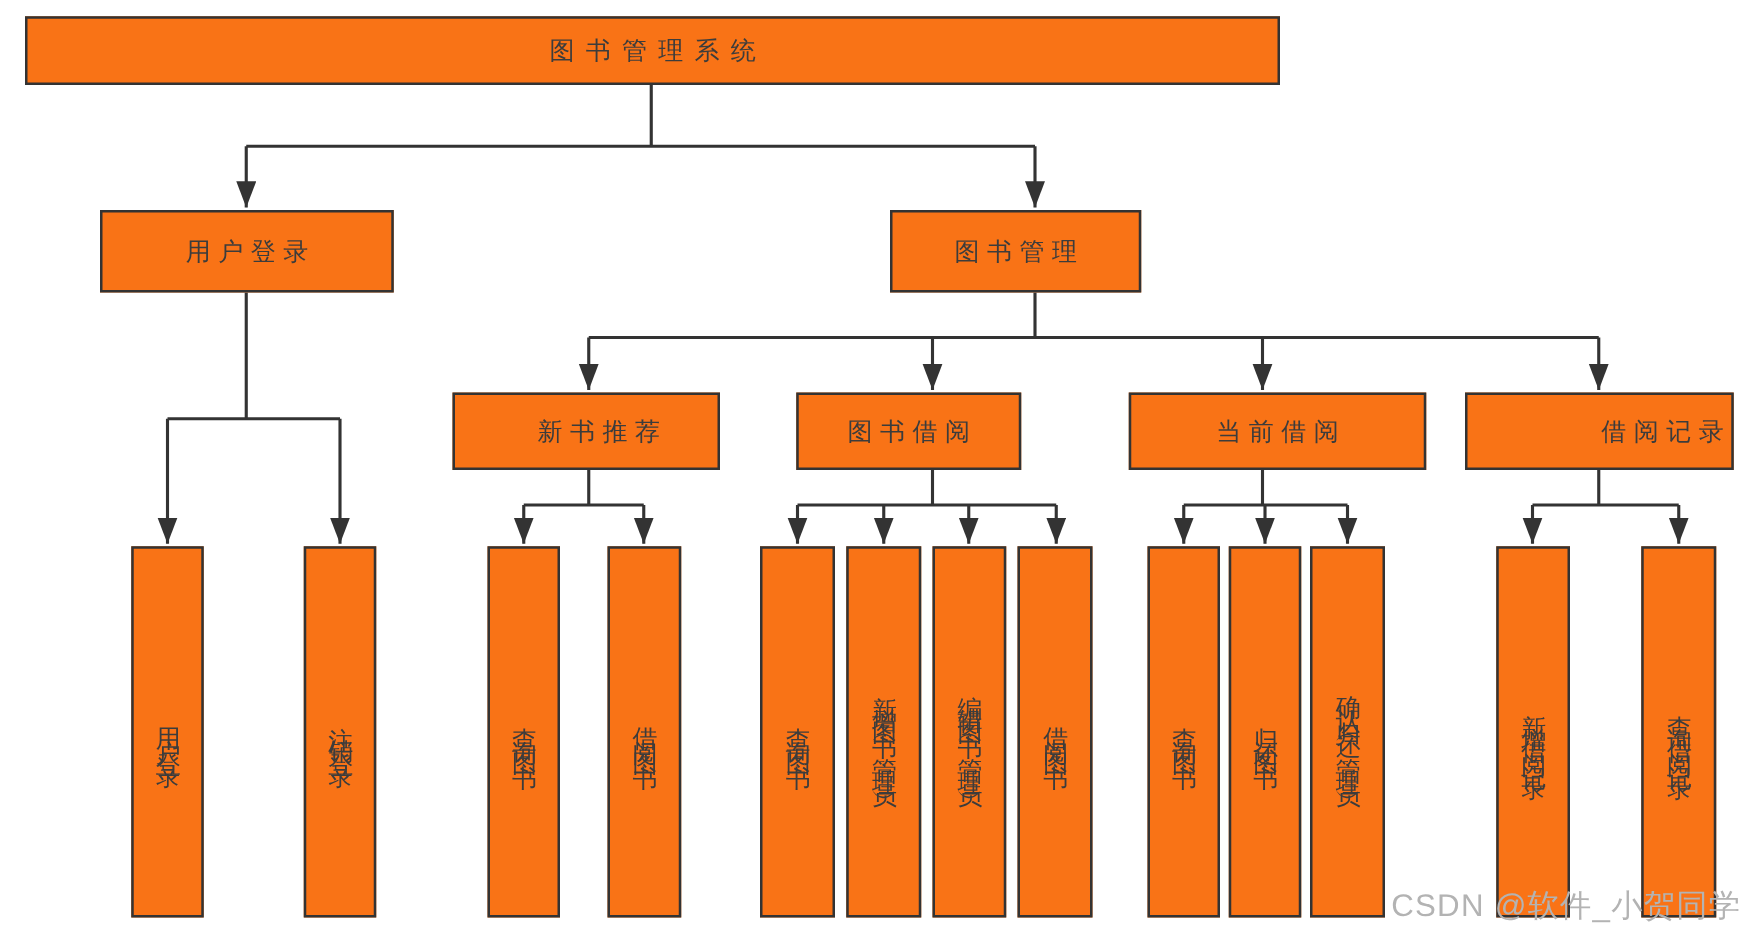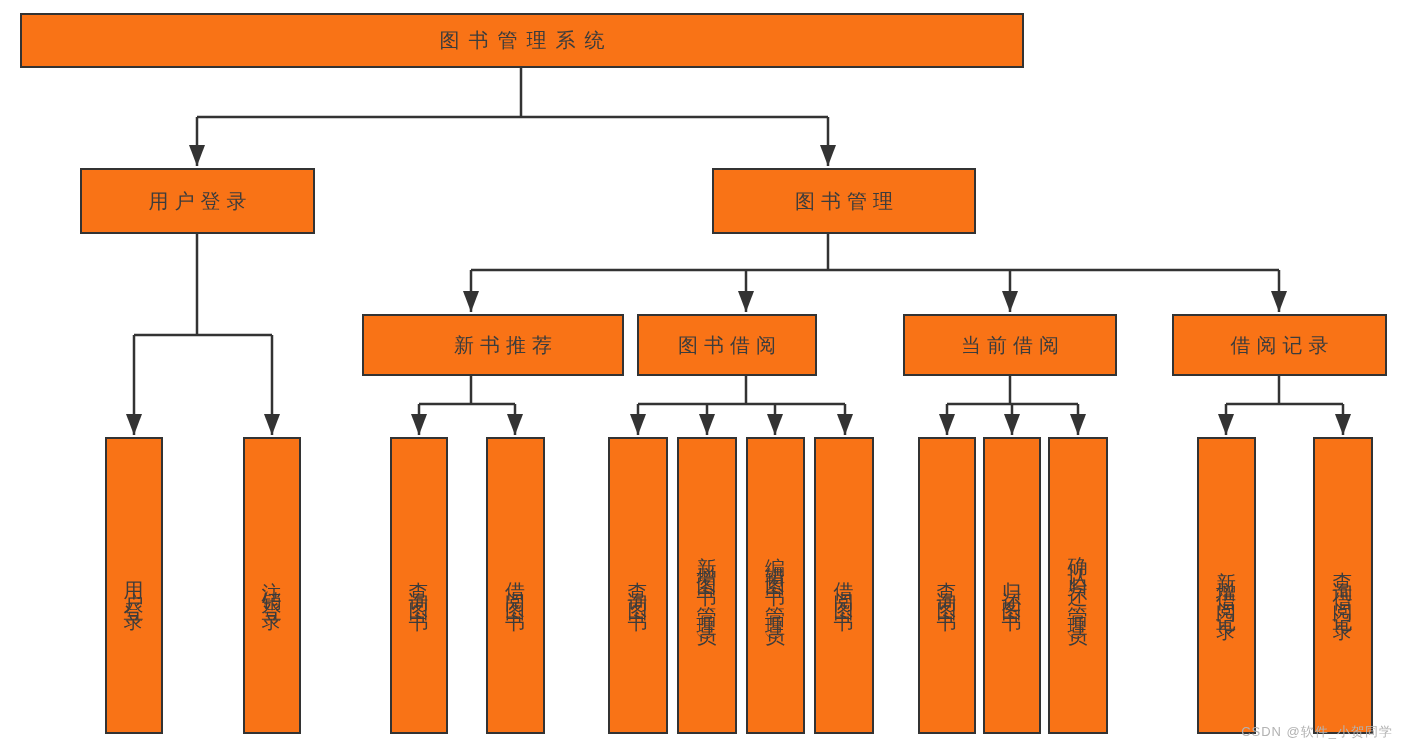--- a/index.html
+++ b/index.html
@@ -43,21 +43,21 @@
     line-height: 1;
   }
   .leaf { top: 437px; height: 297px; }
   .lvl2 { top: 168px; height: 66px; }
   .lvl3 { top: 314px; height: 62px; }
   .watermark {
     position: absolute;
     right: 12px;
     bottom: 6px;
     color: #b3b3b3;
-    font-size: 13px;
+    font-size: 25px;
     letter-spacing: 1px;
     white-space: nowrap;
   }
 </style>
 </head>
 <body>
 
 <div class="canvas">
 
   <svg class="wires" viewBox="0 0 1405 747">
@@ -125,34 +125,34 @@
     </g>
   </svg>
 
   <div class="node root" style="left:20px; top:13px; width:1004px; height:55px;">
     <span class="hlabel">图书管理系统</span>
   </div>
 
   <div class="node lvl2" style="left:80px; width:235px;">
     <span class="hlabel">用户登录</span>
   </div>
-  <div class="node lvl2" style="left:712px; width:264px;">
+  <div class="node lvl2" style="left:712px; width:201px;">
     <span class="hlabel">图书管理</span>
   </div>
 
-  <div class="node lvl3" style="left:362px; width:262px;padding-left:20px;">
+  <div class="node lvl3" style="left:362px; width:214px;padding-left:20px;">
     <span class="hlabel">新书推荐</span>
   </div>
   <div class="node lvl3" style="left:637px; width:180px;">
     <span class="hlabel">图书借阅</span>
   </div>
-  <div class="node lvl3" style="left:903px; width:214px;">
+  <div class="node lvl3" style="left:903px; width:238px;">
     <span class="hlabel">当前借阅</span>
   </div>
-  <div class="node lvl3" style="left:1172px; width:215px;">
+  <div class="node lvl3" style="left:1172px; width:215px;justify-content:flex-end;">
     <span class="hlabel">借阅记录</span>
   </div>
 
   <div class="node leaf" style="left:105px; width:58px;">
     <span class="vlabel">用户登录</span>
   </div>
   <div class="node leaf" style="left:243px; width:58px;">
     <span class="vlabel">注销登录</span>
   </div>
 

